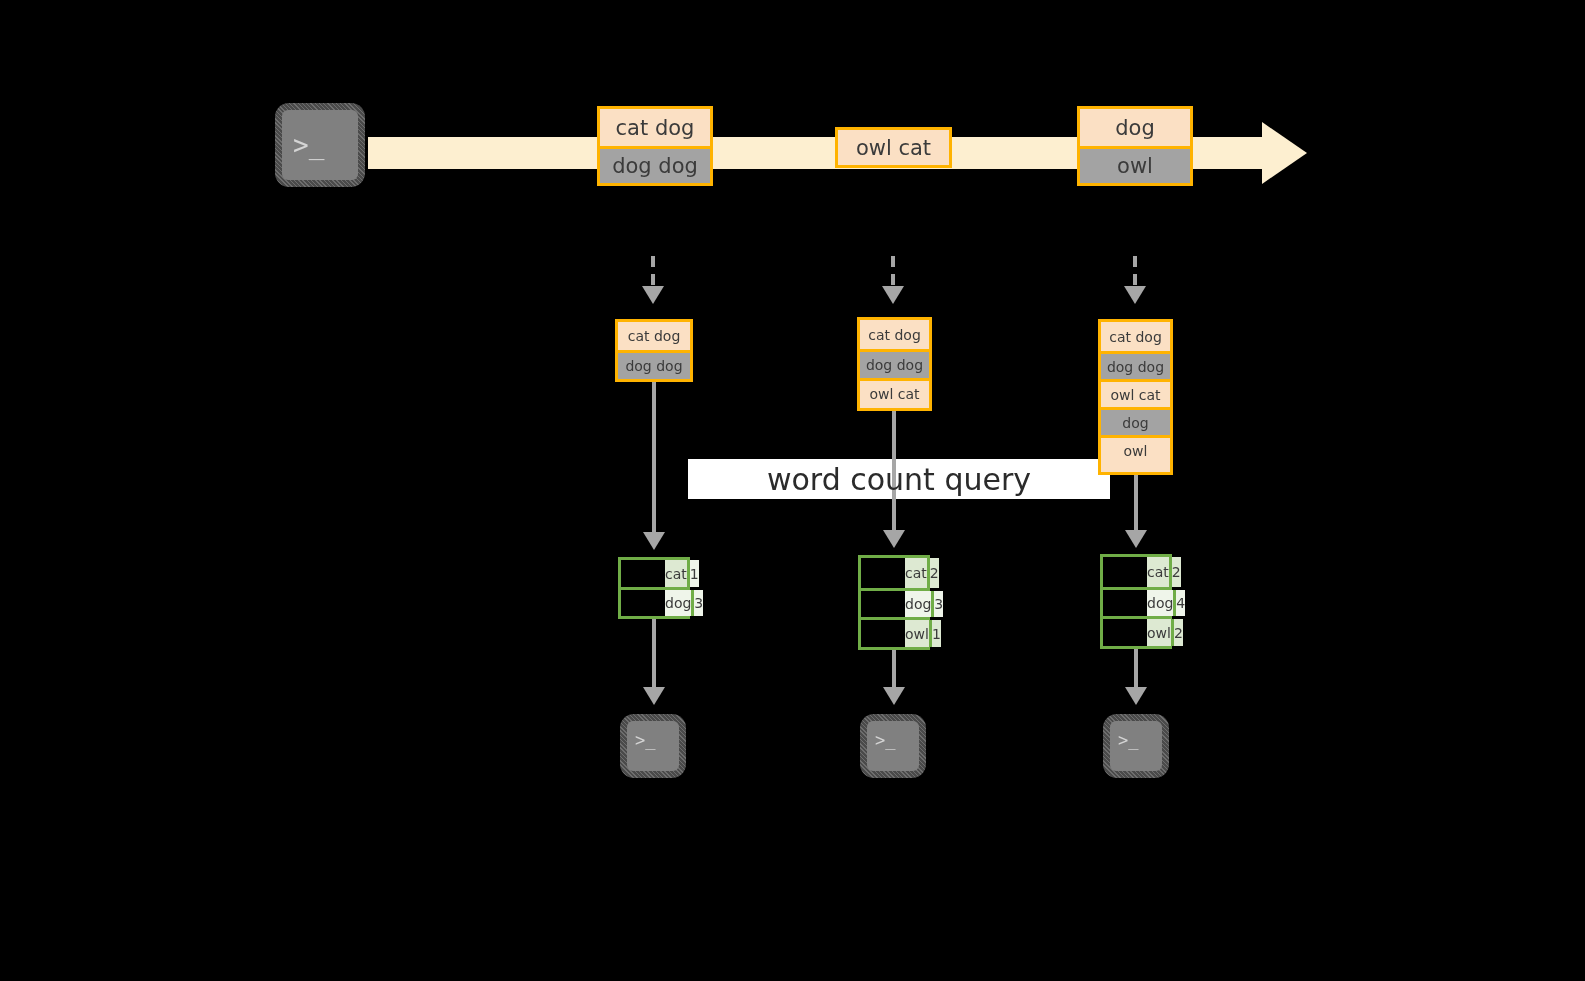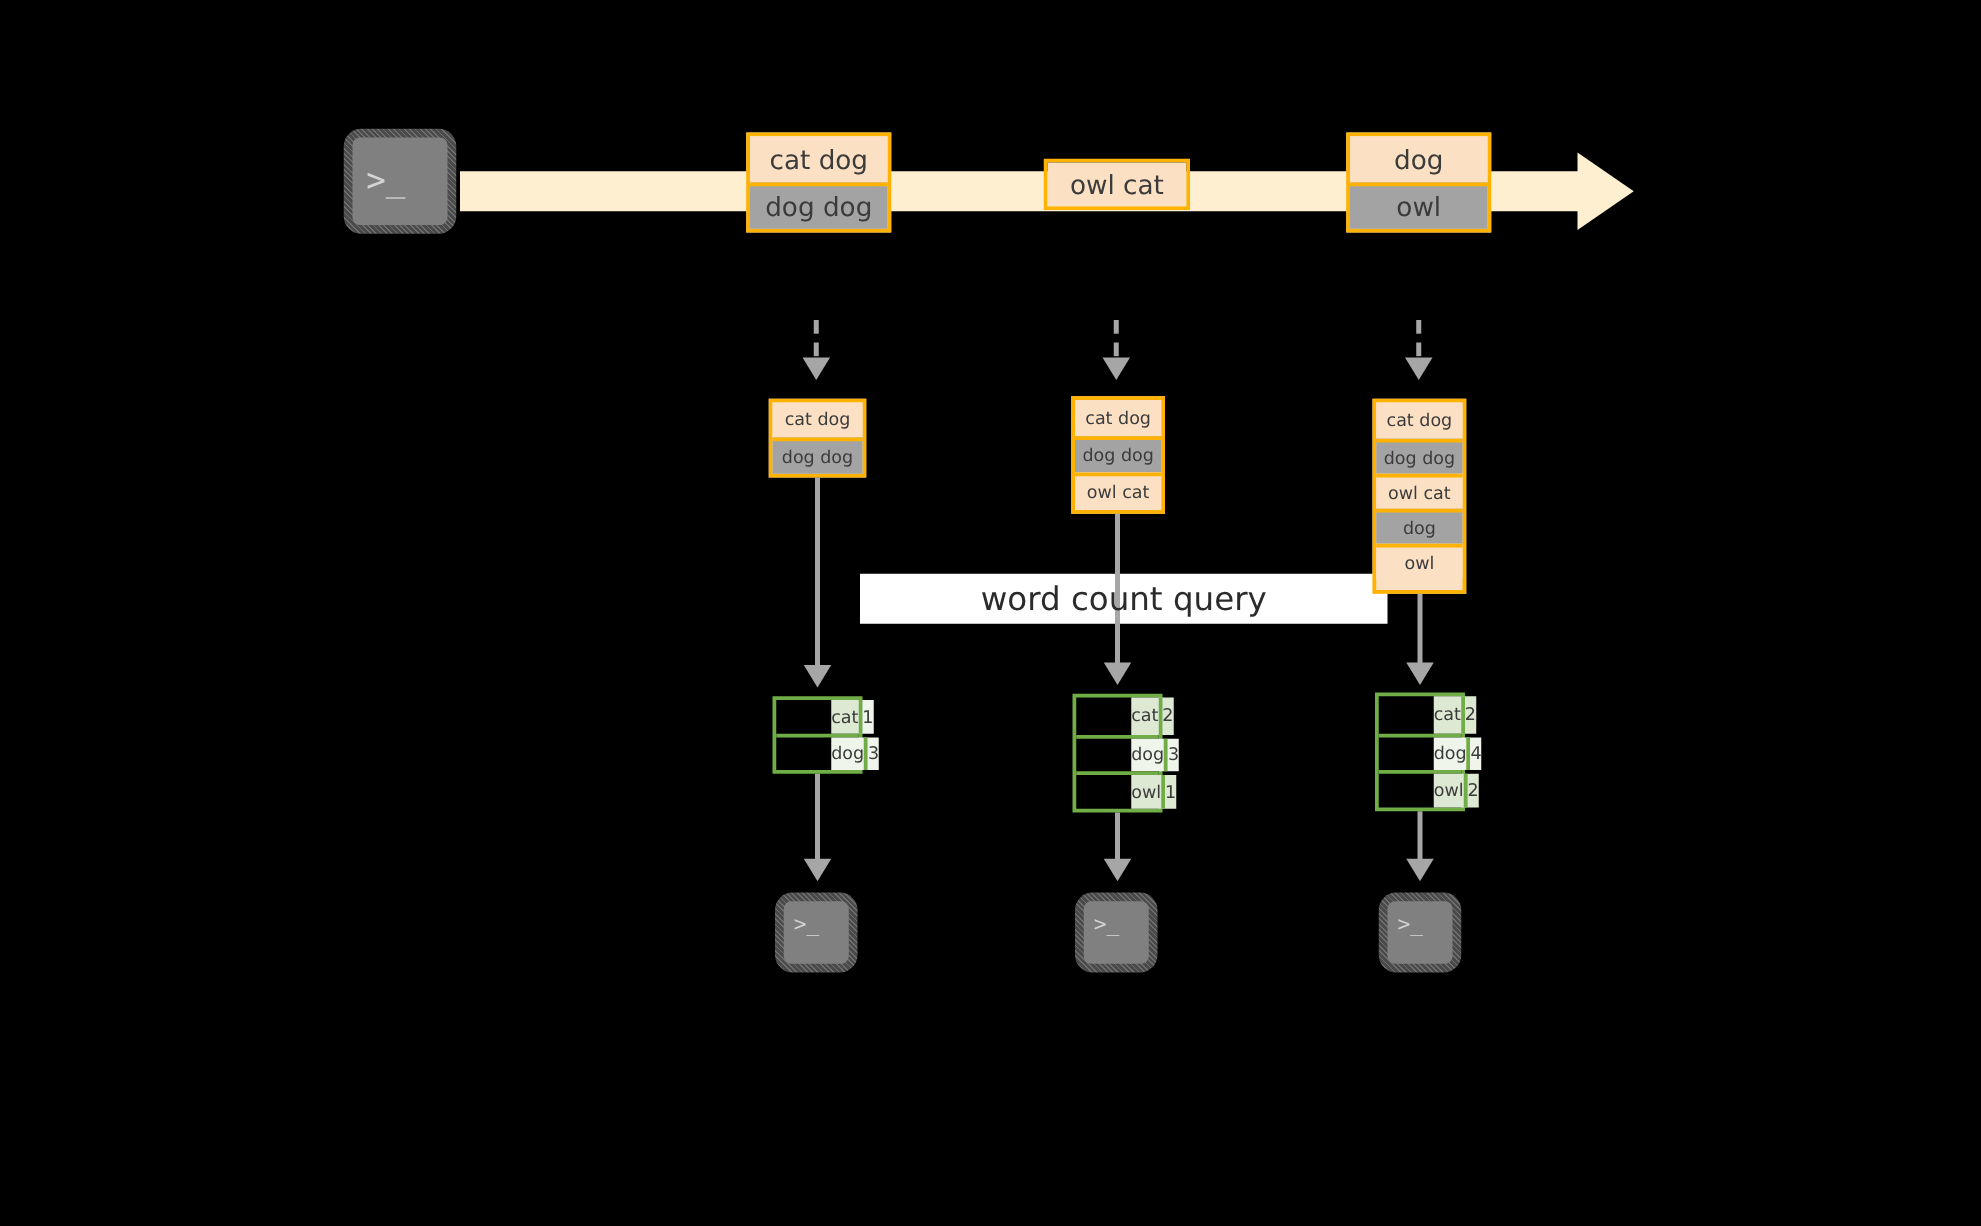--- a/index.html
+++ b/index.html
@@ -196,15 +196,15 @@
 
   <div class="conn" style="left:1134px;top:649px;width:4px;height:40px;"></div>
   <div class="ahead" style="left:1125px;top:687px;"></div>
 
   <div class="term" style="left:1103px;top:714px;width:66px;height:64px;">
     <div class="hatch"></div>
     <div class="inner"></div>
     <div class="prompt" style="left:8px;top:11px;font-size:17px;">&gt;_</div>
   </div>
 
-  <div class="qlabel" style="left:688px;top:462px;width:422px;height:36px;line-height:36px;font-size:26px;">word count query</div>
+  <div class="qlabel" style="left:688px;top:462px;width:422px;height:36px;line-height:36px;font-size:30px;">word count query</div>
 
 </div>
 
 </body></html>

